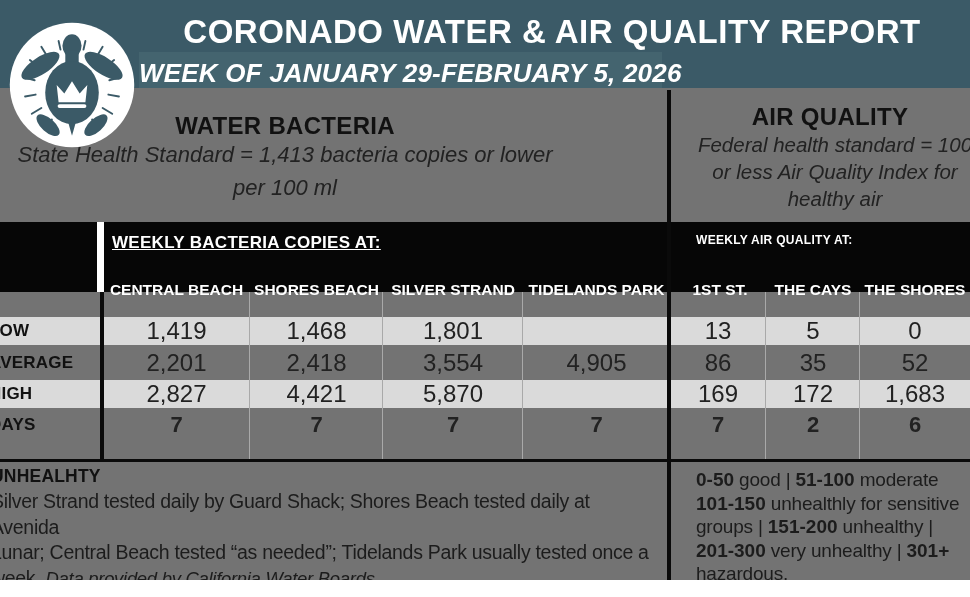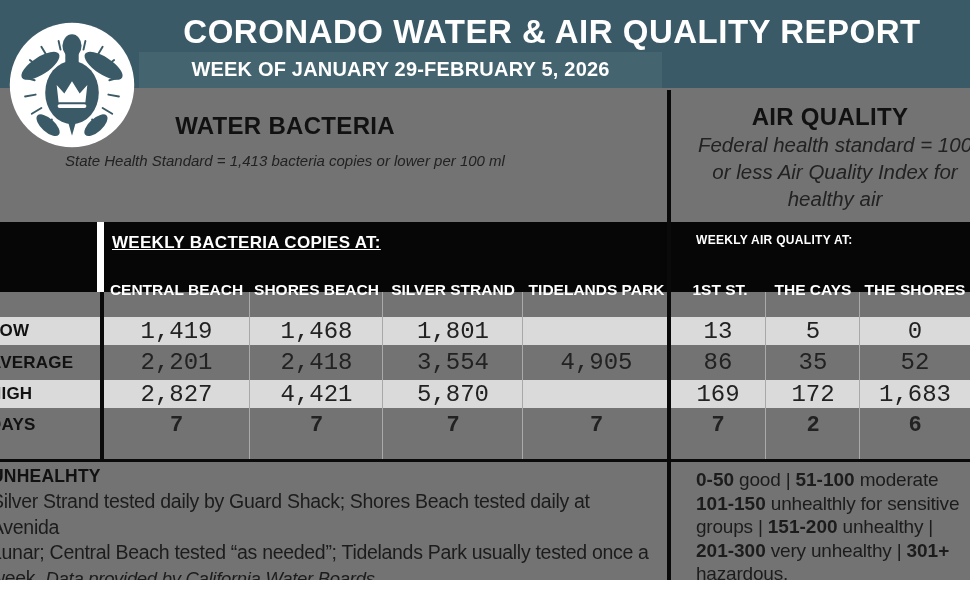--- a/index.html
+++ b/index.html
@@ -6,28 +6,28 @@
   #page{position:relative;width:970px;height:580px;overflow:hidden;background:#737373;
         font-family:"Liberation Sans", sans-serif;color:#181818;}
   [data-interactable]{cursor:default;}
 
   
   .header-band{position:absolute;left:0;top:0;width:970px;height:88px;background:#3b5a67;}
   .subtitle-bar{position:absolute;left:139px;top:52px;width:523px;height:36px;background:#44646f;}
   .main-title{position:absolute;left:142px;top:13px;width:820px;text-align:center;
               color:#fff;font-weight:bold;font-size:33px;letter-spacing:.5px;white-space:nowrap;}
   .sub-title{position:absolute;left:139px;top:58px;width:523px;text-align:center;
-             color:#fff;font-weight:bold;font-size:20px;letter-spacing:.2px;white-space:nowrap;}
+             color:#fff;font-weight:bold;font-size:26px;letter-spacing:.2px;white-space:nowrap;font-style:italic;}
   .logo-wrap{position:absolute;left:5px;top:18px;width:134px;height:134px;}
 
   
   .water-head{position:absolute;left:0;top:112px;width:570px;text-align:center;
               font-size:24px;font-weight:bold;letter-spacing:.3px;color:#111;}
-  .water-std{position:absolute;left:0;top:148px;width:570px;text-align:center;
-             font-style:italic;font-size:15px;line-height:25px;color:#222;}
+  .water-std{position:absolute;left:0;top:138px;width:570px;text-align:center;
+             font-style:italic;font-size:22px;line-height:33px;color:#222;}
   .air-head{position:absolute;left:690px;top:103px;width:280px;text-align:center;
             font-size:24px;font-weight:bold;letter-spacing:.3px;color:#111;}
   .air-std{position:absolute;left:697px;top:131px;width:276px;text-align:center;
            font-style:italic;font-size:20.5px;line-height:27px;color:#222;}
 
   
   .black-band{position:absolute;left:0;top:222px;width:970px;height:70px;background:#060606;}
   .band-gap{position:absolute;left:97px;top:222px;width:7px;height:70px;background:#fff;}
   .band-title-water{position:absolute;left:112px;top:233px;color:#fff;font-weight:bold;
                     font-size:17px;letter-spacing:.3px;text-decoration:underline;}
@@ -38,21 +38,21 @@
   .air-cols{position:absolute;left:674px;top:260px;width:296px;display:grid;
             grid-template-columns:92px 94px 110px;}
   .col-head{color:#fff;font-weight:bold;font-size:15.5px;text-align:center;white-space:nowrap;margin-top:21px;}
 
   
   .trow{position:absolute;left:0;width:970px;display:grid;align-items:center;
         grid-template-columns:103px 147px 133px 140px 147px 96px 94px 110px;}
   .trow.striped{background:#dadada;}
   .row-label{font-weight:bold;font-size:17px;letter-spacing:.2px;color:#111;
              margin-left:-11px;white-space:nowrap;overflow:visible;}
-  .cell{text-align:center;font-size:24px;color:#222;font-family:Liberation Mono, monospace;}
+  .cell{text-align:center;font-size:24px;color:#222;}
   .trow.bold .cell{font-weight:bold;font-size:22px;}
   .r-low{top:317px;height:28px;}
   .r-avg{top:345px;height:35px;}
   .r-high{top:380px;height:28px;}
   .r-days{top:408px;height:34px;}
 
   
   .vsep{position:absolute;top:292px;height:167px;width:1px;background:#a9a9a9;z-index:3;}
   .vsep.s1{left:249px;} .vsep.s2{left:382px;} .vsep.s3{left:522px;}
   .vsep.s4{left:765px;} .vsep.s5{left:859px;}

